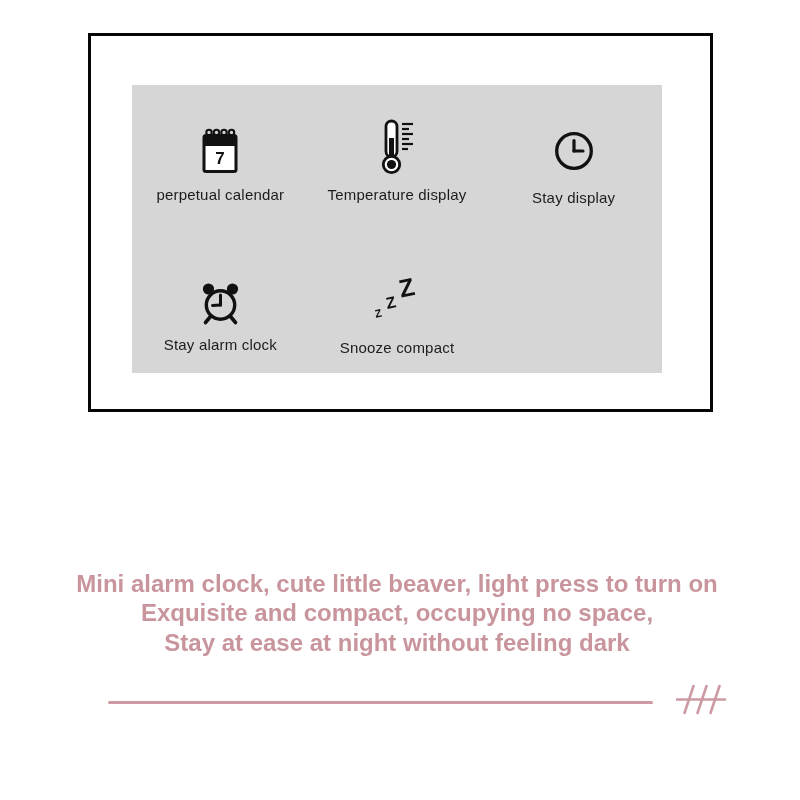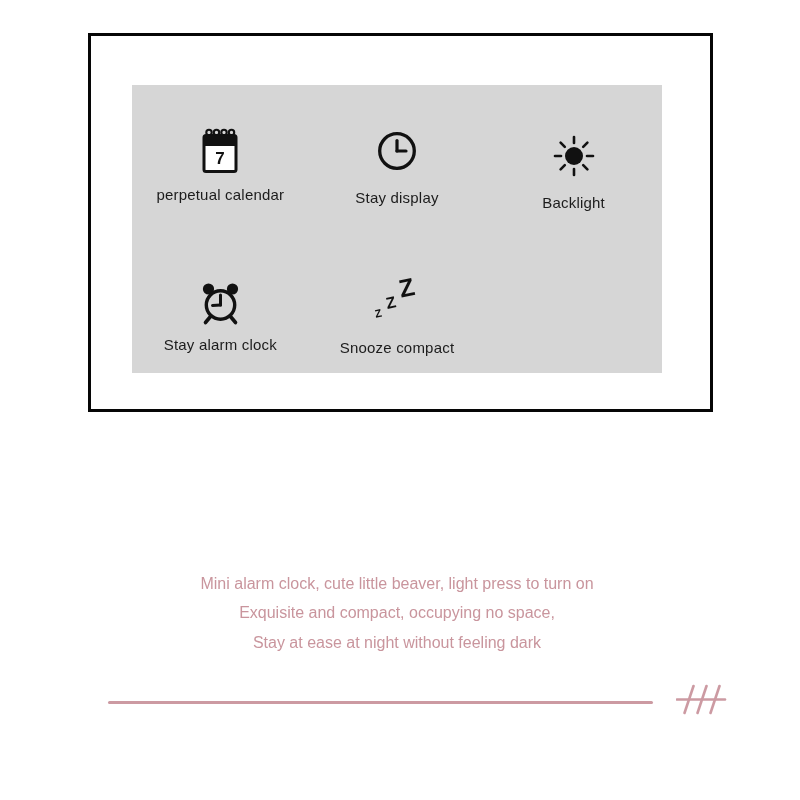--- a/index.html
+++ b/index.html
@@ -21,21 +21,21 @@
   }
   .cell { display:flex; flex-direction:column; align-items:center; justify-content:center; }
   .cell.row2 { padding-top:12px; }
   .icon-box { height:64px; display:flex; align-items:flex-end; justify-content:center; color:var(--icon-color); }
   .feature-label {
     margin-top:10px; font-size:15px; color:var(--label-color);
     white-space:nowrap; letter-spacing:0.2px;
   }
   .description {
     position:absolute; left:0; top:569px; width:794px; text-align:center;
-    font-size:16px; line-height:29.3px; color:var(--accent);
+    font-size:24px; line-height:29.3px; color:var(--accent);font-weight:bold;
   }
   .divider-line {
     position:absolute; left:108px; top:701px; width:545px; height:3px;
     background:var(--divider); border-radius:2px;
   }
   .hash-mark { position:absolute; left:676px; top:682px; color:var(--divider); }
   svg { display:block; }
 </style>
 </head>
 <body style="--panel-bg: #d6d6d6; --icon-color: #111111; --label-color: #1c1c1c; --accent: #c9959d; --divider: #cc9aa2;">
@@ -51,50 +51,49 @@
           <circle cx="24" cy="6.5" r="2.7" fill="none" stroke="currentColor" stroke-width="2.1"></circle>
           <circle cx="31.5" cy="6.5" r="2.7" fill="none" stroke="currentColor" stroke-width="2.1"></circle>
           <rect x="4" y="9.5" width="32" height="36" rx="2" fill="#ffffff" stroke="currentColor" stroke-width="3"></rect>
           <rect x="4" y="9.5" width="32" height="10.5" fill="currentColor"></rect>
           <text x="20" y="38" text-anchor="middle" font-size="17" font-weight="bold" font-family="Liberation Sans, sans-serif" fill="currentColor">7</text>
         </svg>
       </span>
       <span class="feature-label">perpetual calendar</span>
     </div>
 
+    <div class="cell row1">
+      <span class="icon-box">
+        <svg width="38" height="58" viewBox="0 0 38 58">
+          <rect x="8" y="3" width="11" height="36" rx="5.5" fill="#ffffff" stroke="currentColor" stroke-width="2.8"></rect>
+          <line x1="13.5" y1="20" x2="13.5" y2="38" stroke="currentColor" stroke-width="5"></line>
+          <circle cx="13.5" cy="46.5" r="8.2" fill="#ffffff" stroke="currentColor" stroke-width="2.8"></circle>
+          <circle cx="13.5" cy="46.5" r="4.6" fill="currentColor"></circle>
+          <line x1="24" y1="6" x2="35" y2="6" stroke="currentColor" stroke-width="2.2"></line>
+          <line x1="24" y1="11" x2="31" y2="11" stroke="currentColor" stroke-width="2.2"></line>
+          <line x1="24" y1="16" x2="35" y2="16" stroke="currentColor" stroke-width="2.2"></line>
+          <line x1="24" y1="21" x2="31" y2="21" stroke="currentColor" stroke-width="2.2"></line>
+          <line x1="24" y1="26" x2="35" y2="26" stroke="currentColor" stroke-width="2.2"></line>
+          <line x1="24" y1="31" x2="30" y2="31" stroke="currentColor" stroke-width="2.2"></line>
+        </svg>
+      </span>
+      <span class="feature-label">Temperature display</span>
+    </div>
 
     <div class="cell row1">
       <span class="icon-box" style="padding-bottom:6px">
         <svg width="44" height="44" viewBox="0 0 44 44">
           <circle cx="22" cy="22" r="17.3" fill="none" stroke="currentColor" stroke-width="3.3"></circle>
           <line x1="22" y1="22" x2="22" y2="11.5" stroke="currentColor" stroke-width="3.2" stroke-linecap="round"></line>
           <line x1="22" y1="22" x2="31" y2="22" stroke="currentColor" stroke-width="3.2" stroke-linecap="round"></line>
         </svg>
       </span>
       <span class="feature-label">Stay display</span>
     </div>
 
-    <div class="cell row2">
-      <span class="icon-box" style="padding-bottom:4px">
-        <svg width="48" height="48" viewBox="0 0 48 48">
-          <circle cx="24" cy="24" r="9" fill="currentColor"></circle>
-          <g stroke="currentColor" stroke-width="2.6" stroke-linecap="round">
-            <line x1="24" y1="5" x2="24" y2="11"></line>
-            <line x1="24" y1="37" x2="24" y2="43"></line>
-            <line x1="5" y1="24" x2="11" y2="24"></line>
-            <line x1="37" y1="24" x2="43" y2="24"></line>
-            <line x1="10.6" y1="10.6" x2="14.8" y2="14.8"></line>
-            <line x1="33.2" y1="33.2" x2="37.4" y2="37.4"></line>
-            <line x1="10.6" y1="37.4" x2="14.8" y2="33.2"></line>
-            <line x1="33.2" y1="14.8" x2="37.4" y2="10.6"></line>
-          </g>
-        </svg>
-      </span>
-      <span class="feature-label">Backlight</span>
-    </div>
 
     <div class="cell row2">
       <span class="icon-box">
         <svg width="47" height="47" viewBox="0 0 47 47">
           <circle cx="11.5" cy="10" r="5.6" fill="currentColor"></circle>
           <circle cx="35.5" cy="10" r="5.6" fill="currentColor"></circle>
           <line x1="13.5" y1="37.5" x2="8.5" y2="43.5" stroke="currentColor" stroke-width="3.6" stroke-linecap="round"></line>
           <line x1="33.5" y1="37.5" x2="38.5" y2="43.5" stroke="currentColor" stroke-width="3.6" stroke-linecap="round"></line>
           <circle cx="23.5" cy="26" r="14.2" fill="var(--panel-bg)" stroke="currentColor" stroke-width="3.4"></circle>
           <line x1="23.5" y1="26" x2="23.5" y2="16" stroke="currentColor" stroke-width="3" stroke-linecap="round"></line>

